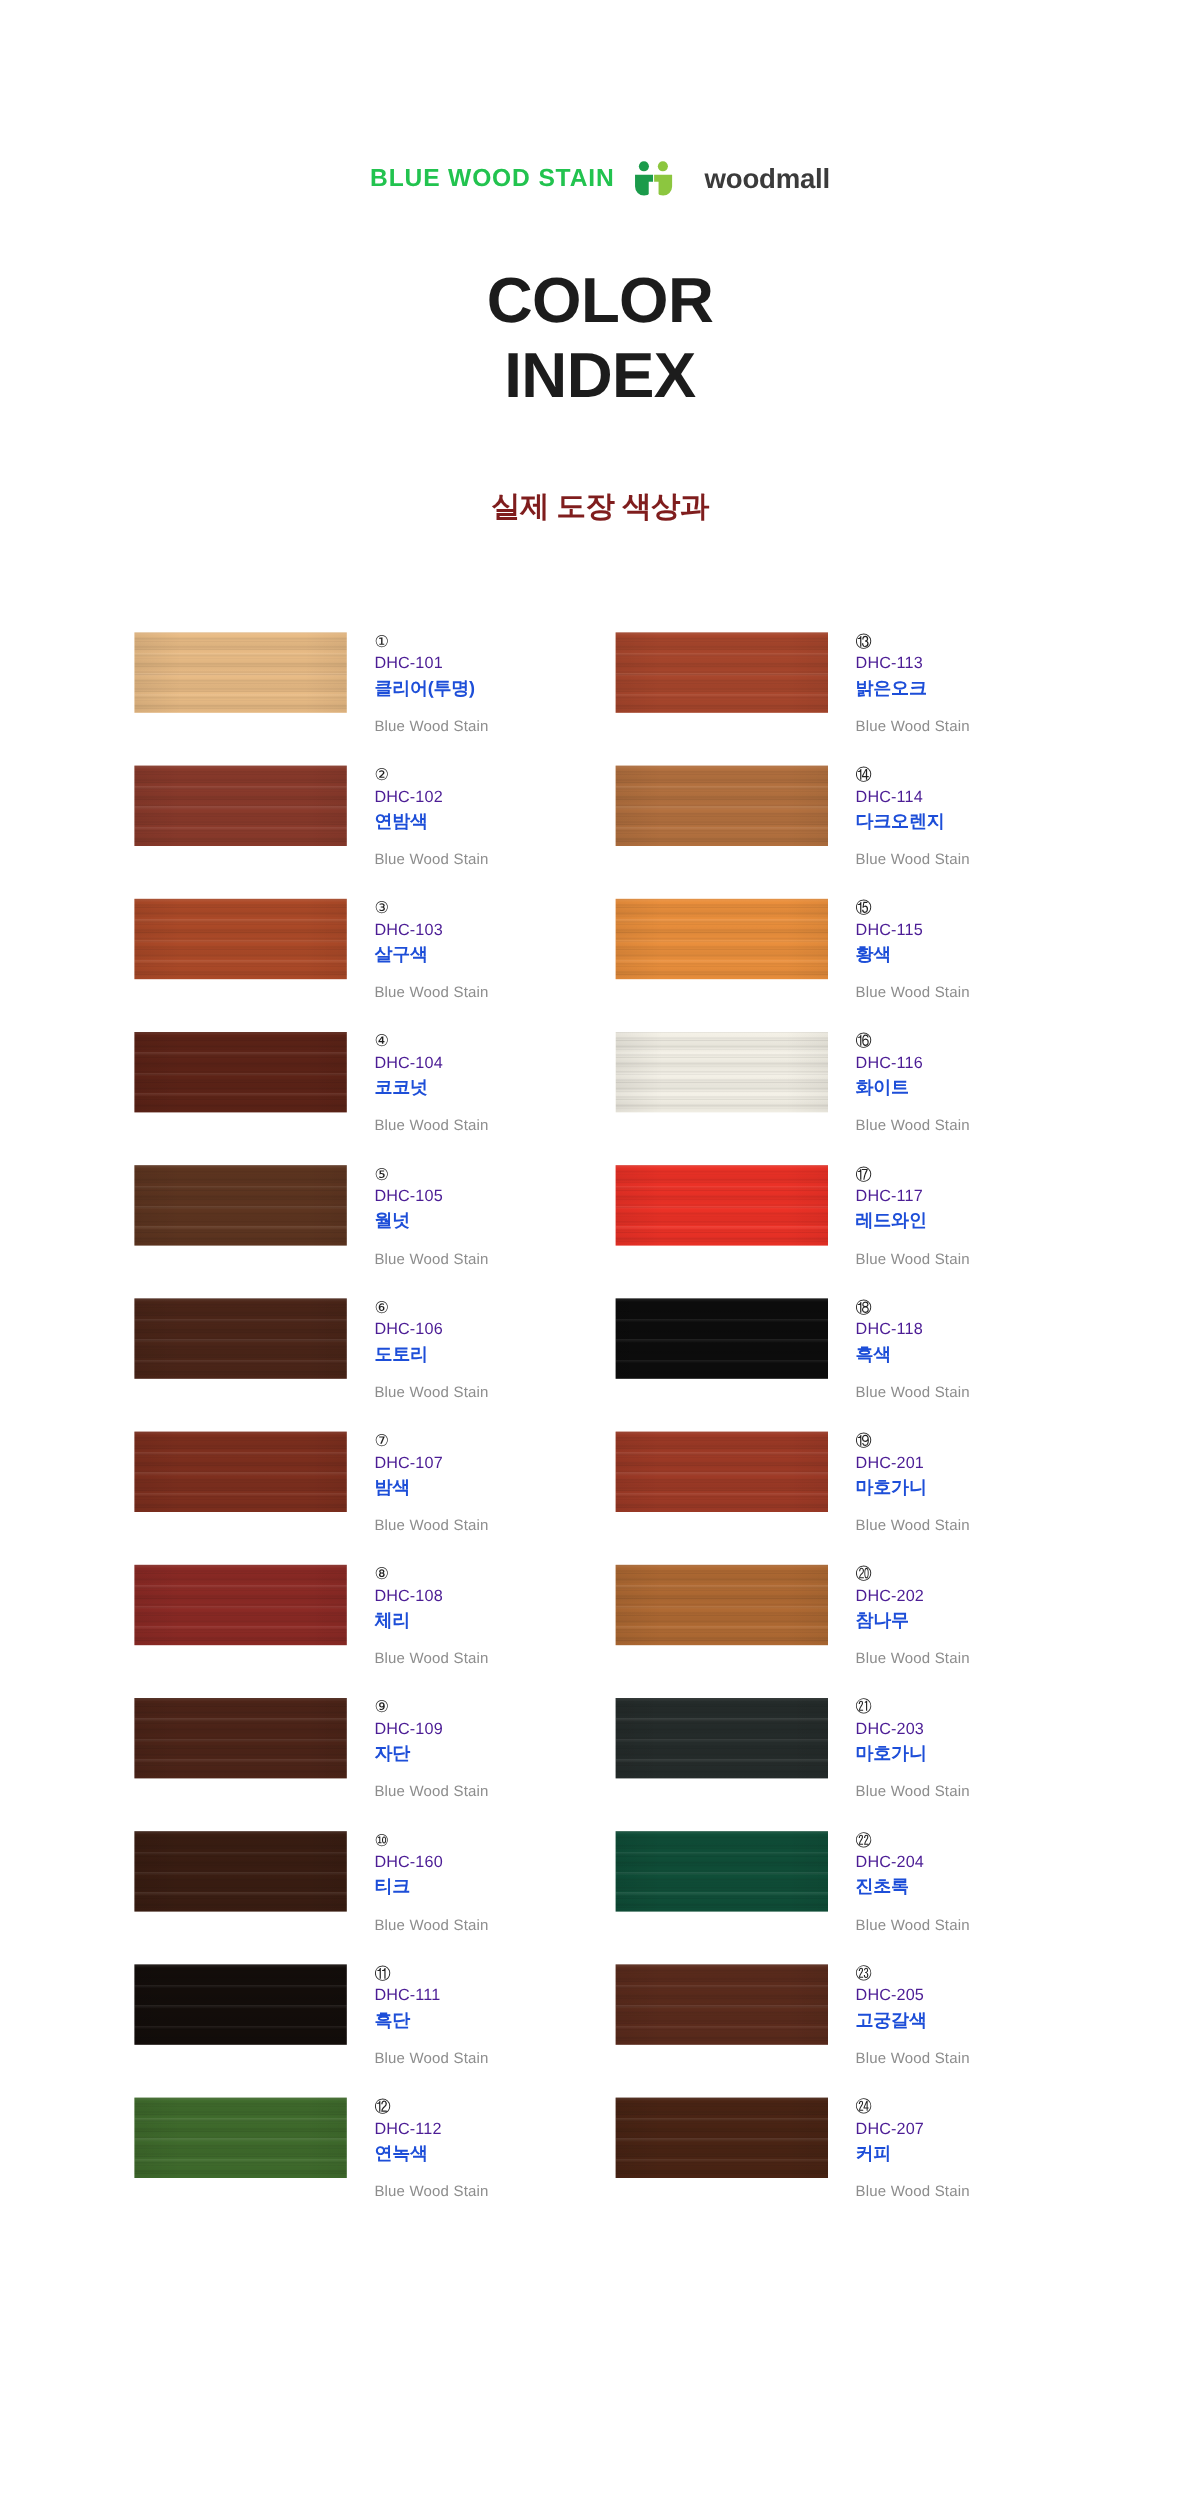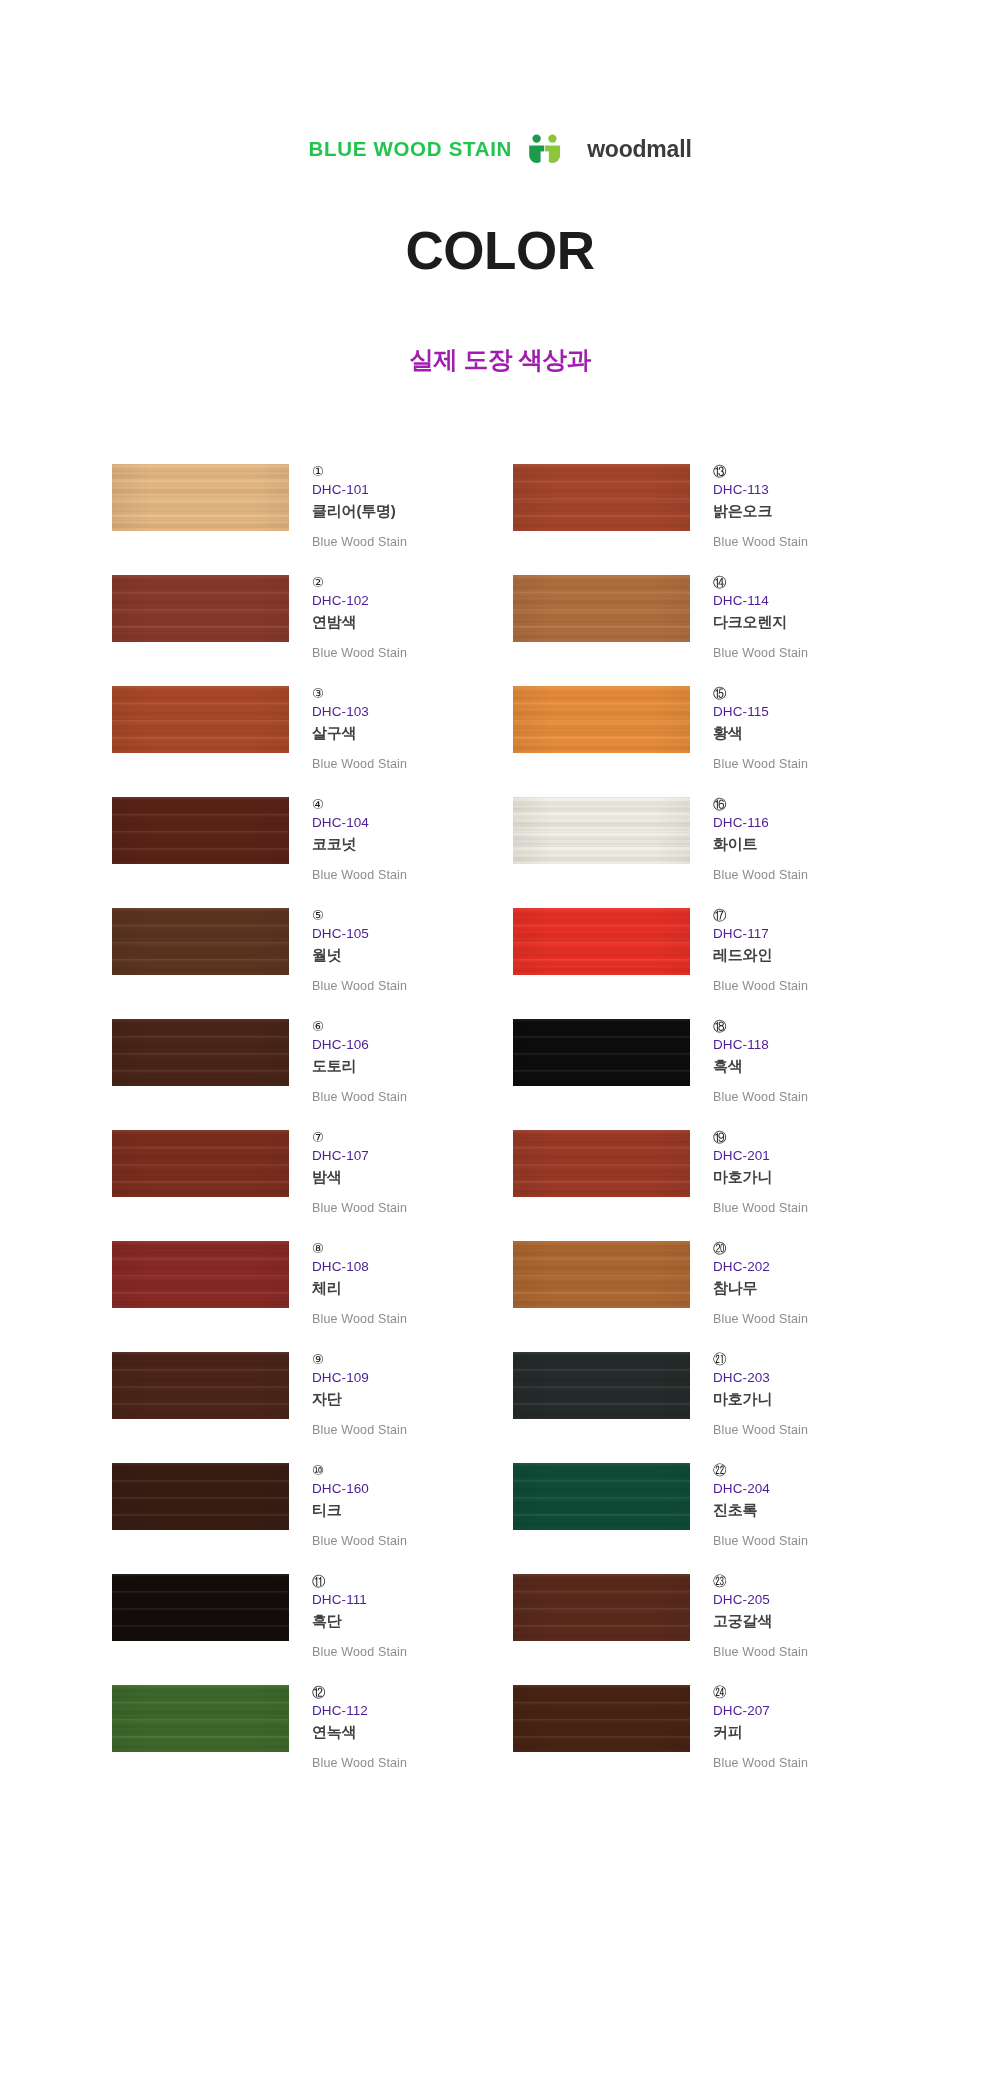--- a/index.html
+++ b/index.html
@@ -66,21 +66,21 @@
     letter-spacing: -0.5px;
     line-height: 1.19;
   }
   .subtitle-block {
     margin-top: 58px;
     text-align: center;
   }
   .subtitle-line {
     font-size: 24.5px;
     font-weight: bold;
-    color: #a21caf;
+    color: #7f1d1d;
     line-height: 1.62;
     letter-spacing: -0.4px;
   }
 
   
   .grid {
     margin-top: 82px;
     padding: 0 110px 0 112px;
     display: grid;
     grid-template-columns: 1fr 1fr;
@@ -154,21 +154,21 @@
   .chip-code {
     font-size: 13.5px;
     color: #4c1d95;
     line-height: 1.34;
     letter-spacing: 0.1px;
     margin-top: 1px;
   }
   .chip-name {
     font-size: 15px;
     font-weight: bold;
-    color: #404040;
+    color: #1d4ed8;
     line-height: 1.3;
     letter-spacing: -0.2px;
     margin-top: 2px;
   }
   .chip-brand {
     font-size: 12.5px;
     color: #8d8d8d;
     line-height: 1.3;
     letter-spacing: 0.15px;
     margin-top: 13px;
@@ -189,20 +189,21 @@
         <path d="M12.6 17.4 H20.8 V29.2 H12.6 Z" fill="#ffffff"></path>
         <path d="M13.2 18.6 H20.2 V25.0 A3.5 3.5 0 0 1 13.2 25.0 Z" fill="#ffffff"></path>
       </svg>
     </span>
     <div class="brand-woodmall">woodmall</div>
   </div>
 </div>
 
 <div class="title-block">
   <div class="title-line">COLOR</div>
+  <div class="title-line">INDEX</div>
 </div>
 
 <div class="subtitle-block">
   <div class="subtitle-line">실제 도장 색상과</div>
 </div>
 
 <div class="grid">
   <div class="col col-left">
       <div class="swatch-row">
         <div class="chip-wrap">

